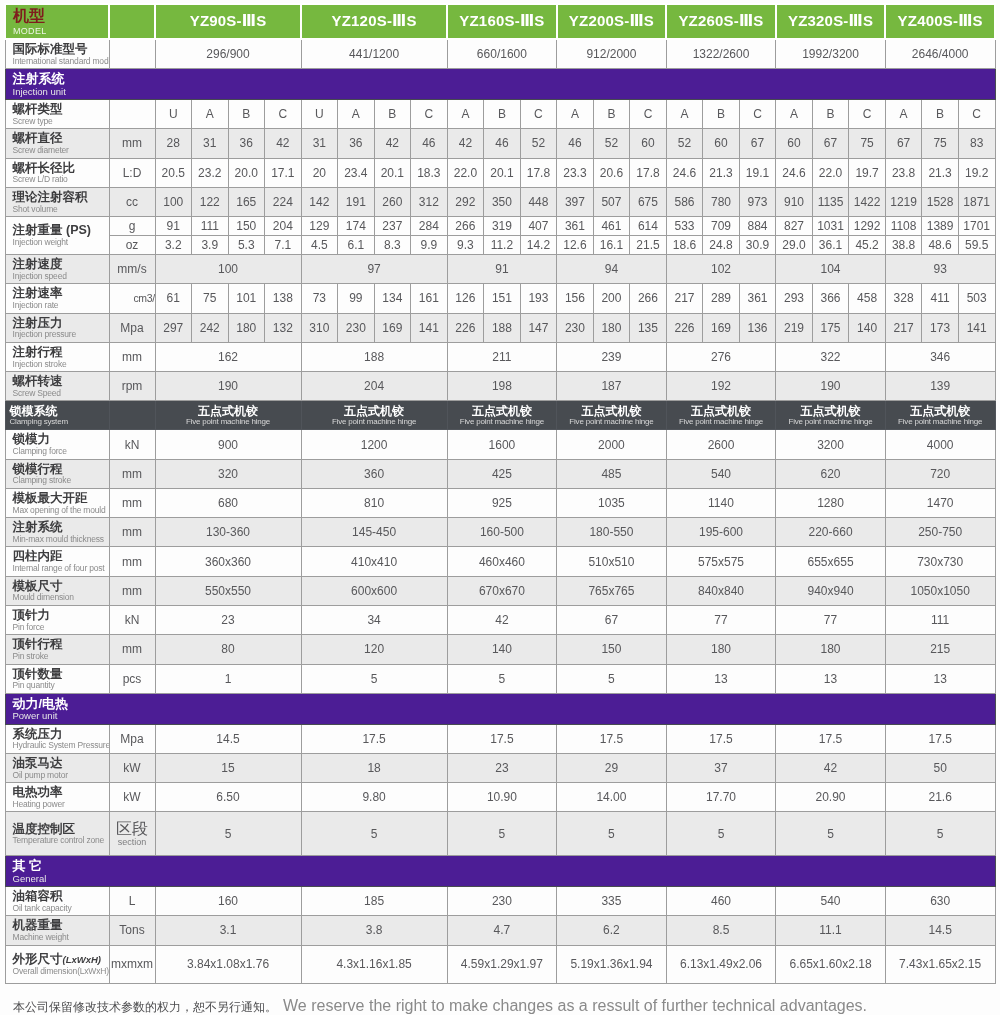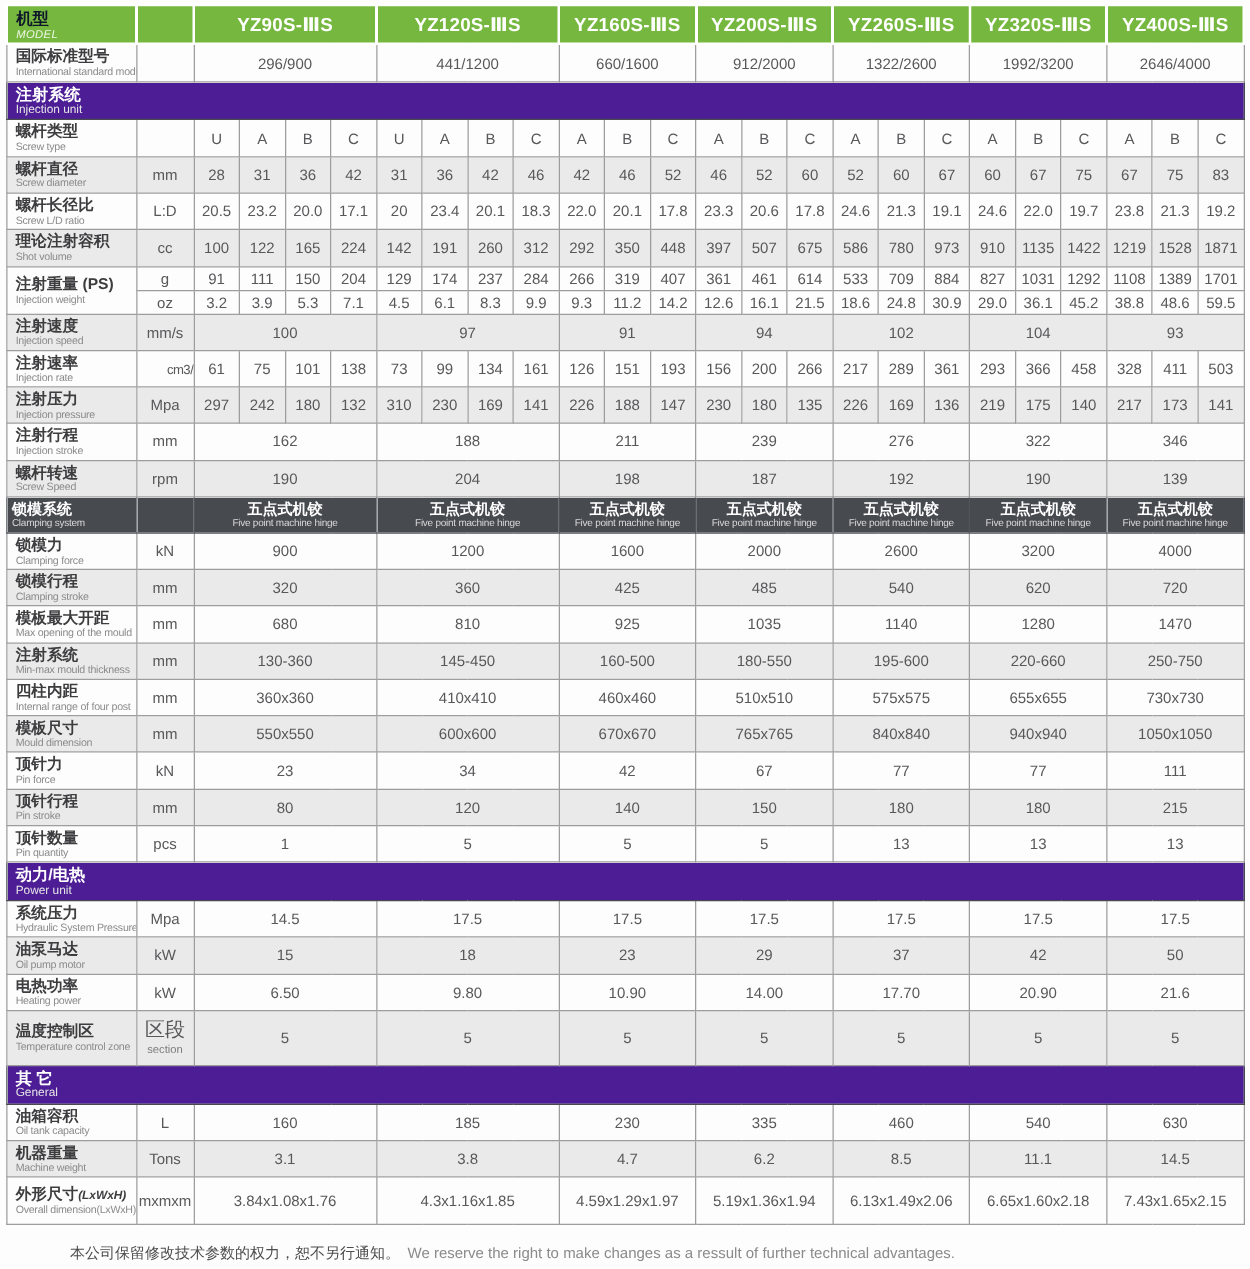--- a/index.html
+++ b/index.html
@@ -21,40 +21,40 @@
   tr.h-std{height:28px}
   tr.h-type{height:28px}
   tr.h-reg{height:19px}
   tr.h-z2{height:44px}
   tr.h-tall{height:38px}
   td.label{text-align:left;padding:2px 2px 2px 7px;}
   .lz{font-weight:bold;color:#3d3d3f;font-size:12.5px;line-height:1.18;white-space:nowrap;}
   .lz .sfx{font-size:9.5px;font-weight:bold;font-style:italic;}
   .le{color:#8b8b8b;font-size:8.5px;line-height:1.12;white-space:nowrap;letter-spacing:-0.2px;}
   td.green{background:#76b83f;border:2px solid #ffffff;color:#fff;}
-  td.green .lz{color:#0f172a;font-size:13px;}
-  td.green .le{color:#edf5e4;font-size:9px;letter-spacing:0.3px;font-style:italic;}
+  td.green .lz{color:#7f1d1d;font-size:16px;}
+  td.green .le{color:#edf5e4;font-size:9px;letter-spacing:0.3px;}
   td.model-name{font-size:15px;font-weight:bold;color:#fff;letter-spacing:0.2px;}
   tr.bar{height:30px}
   tr.bar td{background:#4c1d95;border:1px solid #474b50;text-align:left;padding:2px 2px 2px 7px;}
   .bz{color:#fff;font-weight:bold;font-size:13px;line-height:1.18;white-space:nowrap;}
   .be{color:#e6e6e6;font-size:9.5px;line-height:1.1;white-space:nowrap;}
   tr.clamp{height:29px}
   tr.clamp td{background:#474b50;border:1px solid #50545a;}
   tr.clamp td.label{text-align:left;padding-left:4px;}
   .cz{color:#fff;font-weight:bold;font-size:12px;line-height:1.2;white-space:nowrap;}
   .ce{color:#d8d8d8;font-size:8px;line-height:1.1;white-space:nowrap;letter-spacing:-0.2px;}
   td.unit{font-size:12px;}
   td.unit .usm{font-size:10.5px;letter-spacing:-0.4px;margin-left:24px;}
   td.unit .uz{font-size:16px;line-height:1.15;display:block;}
   td.unit .ue{font-size:9px;color:#7d7d7f;line-height:1.05;display:block;}
   td.val{font-size:12px;}
   .footer{padding:13px 0 0 9px;}
-  .f1z{font-size:12px;color:#4d4d4f;margin-left:43px;}
-  .f1e{font-size:12px;color:#8a8a8a;margin-left:6px;}
+  .f1z{font-size:12px;color:#4d4d4f;}
+  .f1e{font-size:16px;color:#8a8a8a;margin-left:6px;}
 </style>
 </head>
 <body>
 
 <div class="wrap">
   <table>
     <colgroup>
       <col class="c-label">
         <col class="c-unit">
       <col>

